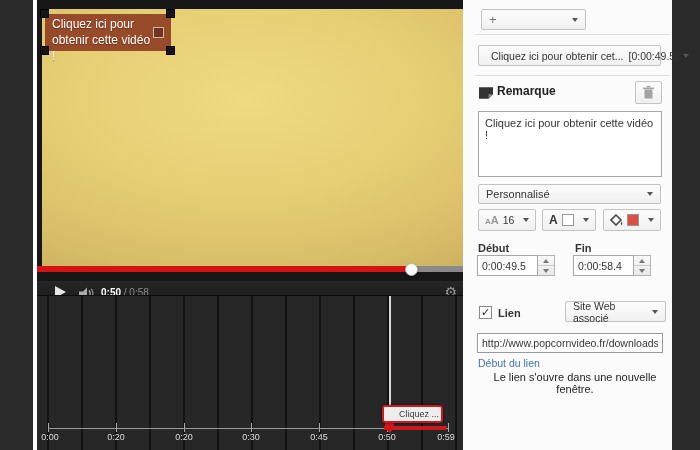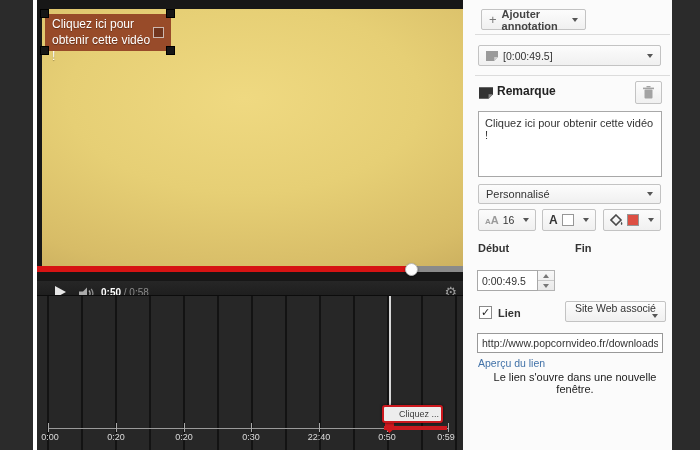--- a/index.html
+++ b/index.html
@@ -73,36 +73,36 @@
   .fmt-box{position:absolute;top:209px;height:22px;padding:0 6px;gap:4px;font-size:10.5px;}
   .fmt-size{left:15px;width:58px;}
   .fmt-text{left:79px;width:54px;}
   .fmt-bg{left:140px;width:58px;}
   .aa{color:#9a9a9a;font-weight:bold;line-height:1;}
   .aa .s1{font-size:8px;}.aa .s2{font-size:11px;}
   .swatch{width:12px;height:12px;border:1px solid #979797;box-sizing:border-box;}
   .lab{position:absolute;font-size:11px;font-weight:bold;color:#333;}
   .lab-debut{left:15px;top:242px;}
   .lab-fin{left:112px;top:242px;}
-  .timebox{position:absolute;top:270px;height:36px;display:flex;}
+  .timebox{position:absolute;top:255px;height:36px;display:flex;}
   .tb-debut{left:14px;}
   .tb-fin{left:110px;}
   .timebox input{width:61px;height:21px;box-sizing:border-box;border:1px solid #a8a8a8;
     font-family:inherit;font-size:10.5px;color:#333;padding:0 4px;outline:none;background:#fff;}
   .spin{width:17px;height:21px;box-sizing:border-box;border:1px solid #b3b3b3;border-left:none;
     display:flex;flex-direction:column;background:linear-gradient(#f8f8f8,#e9e9e9);}
   .spin div{flex:1;display:flex;align-items:center;justify-content:center;cursor:pointer;}
   .spin .up{border-bottom:1px solid #c8c8c8;}
   .tri-up{width:0;height:0;border-left:3px solid transparent;border-right:3px solid transparent;border-bottom:4px solid #777;}
   .tri-dn{width:0;height:0;border-left:3px solid transparent;border-right:3px solid transparent;border-top:4px solid #777;}
   .chk{position:absolute;left:16px;top:306px;width:13px;height:13px;box-sizing:border-box;
     border:1px solid #8a8a8a;background:#fff;font-size:11px;line-height:11px;text-align:center;
     color:#222;cursor:pointer;}
   .lab-lien{left:35px;top:307px;}
-  .link-select{position:absolute;left:102px;top:301px;width:101px;height:21px;padding:0 7px;font-size:10.5px;flex-direction:column;}
+  .link-select{position:absolute;left:102px;top:301px;width:101px;height:21px;padding:0 7px;font-size:10.5px;}
   .url-input{position:absolute;left:14px;top:333px;width:186px;height:20px;box-sizing:border-box;
     border:1px solid #999;font-family:inherit;font-size:10.5px;color:#333;padding:0 4px;outline:none;background:#fff;}
   .link-preview{position:absolute;left:15px;top:357px;font-size:10.5px;color:#4272a8;cursor:pointer;}
   .link-note{position:absolute;left:15px;top:371px;font-size:11px;color:#222;text-align:center;}
 </style>
 </head>
 <body>
 
 <div class="app">
   <div class="edge-strip"></div>
@@ -146,52 +146,52 @@
       <div class="tl-tick" style="left:147px;"></div>
       <div class="tl-tick" style="left:214px;"></div>
       <div class="tl-tick" style="left:282px;"></div>
       <div class="tl-tick" style="left:350px;"></div>
       <div class="tl-tick" style="left:411px;"></div>
 
       <span class="tl-label" style="left:13px;">0:00</span>
       <span class="tl-label" style="left:79px;">0:20</span>
       <span class="tl-label" style="left:147px;">0:20</span>
       <span class="tl-label" style="left:214px;">0:30</span>
-      <span class="tl-label" style="left:282px;">22:40</span>
+      <span class="tl-label" style="left:282px;">0:45</span>
       <span class="tl-label" style="left:350px;">0:50</span>
       <span class="tl-label" style="left:409px;">0:59</span>
 
       <div class="tl-range" style="background: rgb(204, 24, 30);"></div>
       <div class="tl-marker" style="background: rgb(204, 24, 30);"></div>
 
       <div class="tl-chip" style="border-color: rgb(204, 24, 30); padding-left: 12px;">
         <svg width="11" height="9" viewBox="0 0 11 9">
           <path d="M0 0 H11 V5.5 L7.5 9 H0 Z" fill="#2e2e2e"></path>
           <path d="M11 5.5 L7.5 9 V5.5 Z" fill="#8a8a8a"></path>
         </svg>
         <span class="lbl">Cliquez ...</span>
       </div>
     </div>
   </div>
 
   <div class="sidebar">
 
     <div class="btnish add-btn">
       <span class="plus">+</span>
-      <span>Ajouter annotation</span>
       <span class="caret"></span>
     </div>
 
     <div class="sep" style="top:34px;"></div>
 
     <div class="btnish sel-annot">
       <svg width="12" height="10" viewBox="0 0 11 9">
         <path d="M0 0 H11 V5.5 L7.5 9 H0 Z" fill="#9a9a9a"></path>
         <path d="M11 5.5 L7.5 9 V5.5 Z" fill="#cfcfcf"></path>
       </svg>
+      <span class="t">Cliquez ici pour obtenir cet...</span>
       <span class="t">[0:00:49.5]</span>
       <span class="caret"></span>
     </div>
 
     <div class="sep" style="top:75px;"></div>
 
     <span class="remarque-icon">
       <svg width="14" height="12" viewBox="0 0 11 9">
         <path d="M0 0 H11 V5.5 L7.5 9 H0 Z" fill="#333333"></path>
         <path d="M11 5.5 L7.5 9 V5.5 Z" fill="#8a8a8a"></path>
@@ -239,26 +239,37 @@
       <input value="0:00:49.5" style="">
       <div class="spin">
         <div class="up">
             <span class="tri-up"></span>
           </div>
         <div>
             <span class="tri-dn"></span>
           </div>
       </div>
     </div>
+    <div class="timebox tb-fin">
+      <input value="0:00:58.4" style="">
+      <div class="spin">
+        <div class="up">
+            <span class="tri-up"></span>
+          </div>
+        <div>
+            <span class="tri-dn"></span>
+          </div>
+      </div>
+    </div>
 
     <div class="chk">✓</div>
     <span class="lab lab-lien">Lien</span>
     <div class="btnish link-select">
       <span>Site Web associé</span>
       <span class="caret"></span>
     </div>
 
     <input class="url-input" spellcheck="false" value="http://www.popcornvideo.fr/downloads/video-" style="">
 
-    <span class="link-preview">Aperçu du lien</span>
+    <span class="link-preview">Début du lien</span>
     <span class="link-note">Le lien s'ouvre dans une nouvelle fenêtre.</span>
   </div>
 </div>
 
 </body></html>

